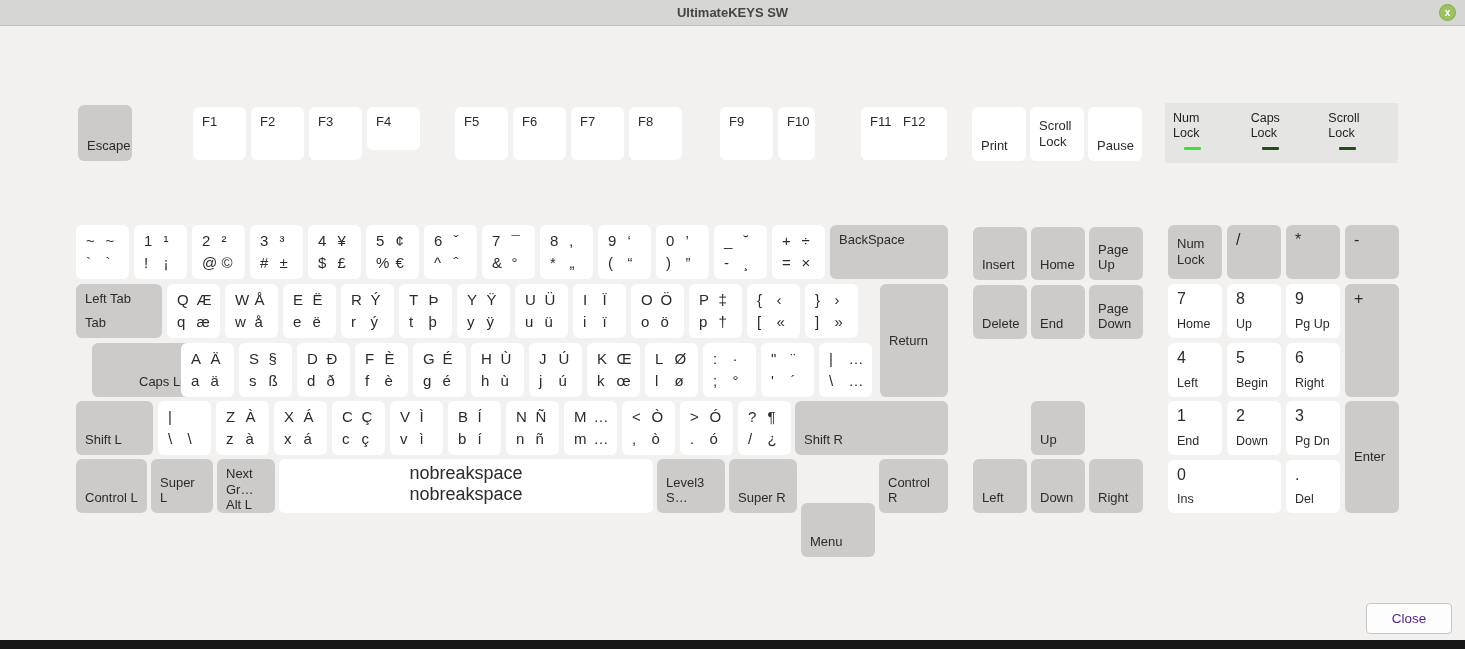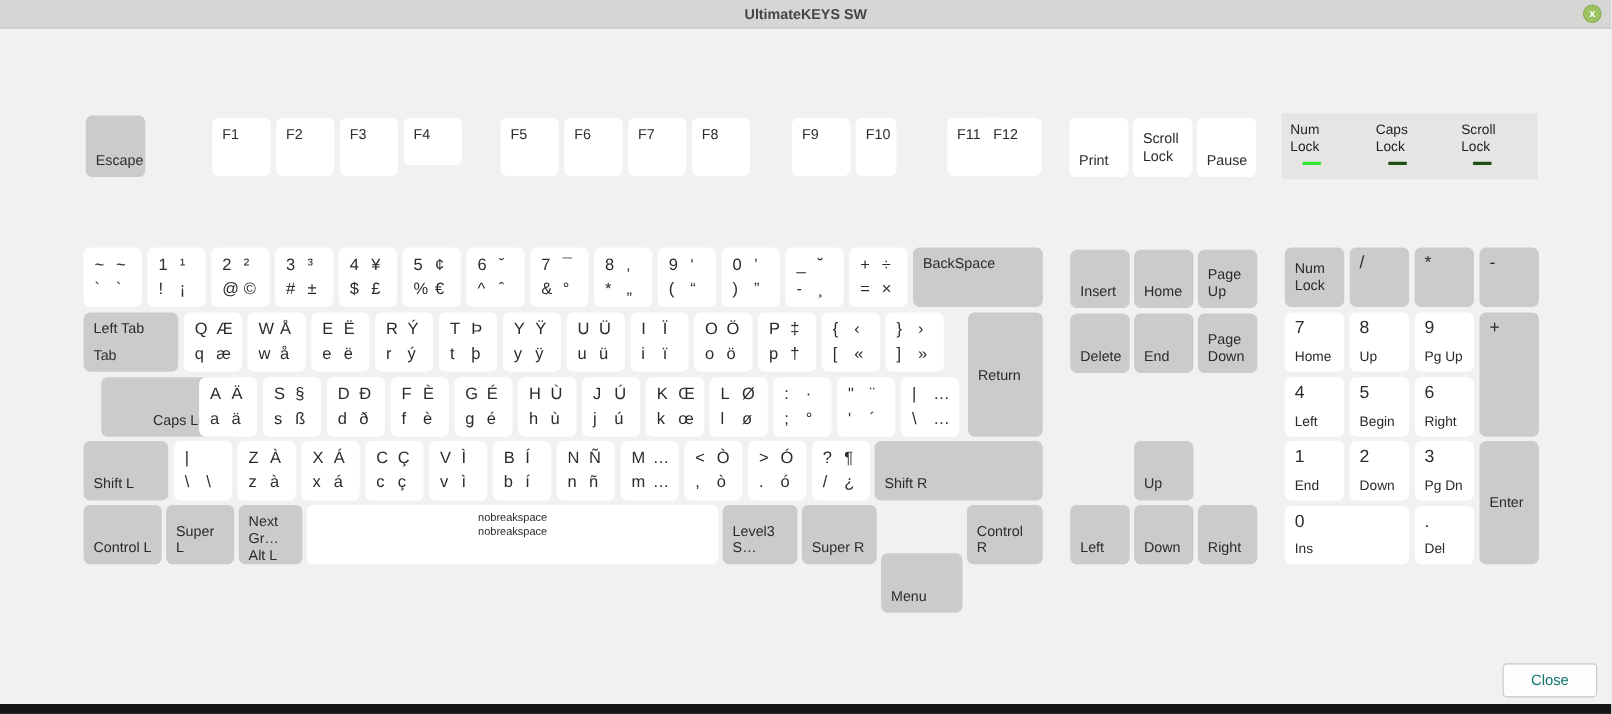--- a/index.html
+++ b/index.html
@@ -12,29 +12,29 @@
   .key{position:absolute;border-radius:6px;box-sizing:border-box;color:#2b2b2b;overflow:hidden;}
   .key.white{background:#ffffff;}
   .key.gray{background:#cccbca;}
   .t-chars{display:grid;grid-template-columns:1fr 1fr;grid-template-rows:1fr 1fr;align-items:center;padding:4px 4px 6px 10px;font-size:15px;line-height:1;}
   .t-chars .c{justify-self:start;}
   .t-word,.t-space{display:flex;flex-direction:column;padding:7px 9px;font-size:13px;line-height:1.2;}
   .va-start{justify-content:flex-start;}
   .va-end{justify-content:flex-end;}
   .va-center{justify-content:center;}
   .va-spread{justify-content:space-between;}
-  .t-space{align-items:center;font-size:10px;justify-content:flex-start;}
+  .t-space{align-items:center;font-size:18px;justify-content:flex-end;}
   .t-num{display:flex;flex-direction:column;justify-content:space-between;padding:7px 9px 8px;line-height:1;}
   .t-num .main{font-size:16px;}
   .t-num .sub{font-size:12.5px;}
   .indicator-panel{position:absolute;left:1165px;top:103px;width:233px;height:60px;background:#e5e5e3;display:flex;}
   .ind{flex:1;display:flex;flex-direction:column;align-items:flex-start;padding:8px 0 0 8px;box-sizing:border-box;}
   .ind .lbl{font-size:12.5px;line-height:1.2;color:#1f1f1f;}
   .ind .led{width:17px;height:3px;margin:6px 0 0 11px;border-radius:1px;}
-  .close-btn{position:absolute;left:1366px;top:603px;width:86px;height:31px;background:#fdfdfd;border:1px solid #c6c6c4;border-radius:4px;font-size:13.5px;color:#0f766e;display:flex;align-items:center;justify-content:center;cursor:pointer;}
+  .close-btn{position:absolute;left:1366px;top:603px;width:86px;height:31px;background:#fdfdfd;border:1px solid #c6c6c4;border-radius:4px;font-size:13.5px;color:#4c1d95;display:flex;align-items:center;justify-content:center;cursor:pointer;}
   .bottom-bar{position:absolute;left:0;bottom:0;width:100%;height:9px;background:#161616;}
 </style>
 </head>
 <body>
 
 <div class="window">
   <div class="titlebar">
     <span class="title">UltimateKEYS SW</span>
     <span class="win-close">x</span>
   </div>

